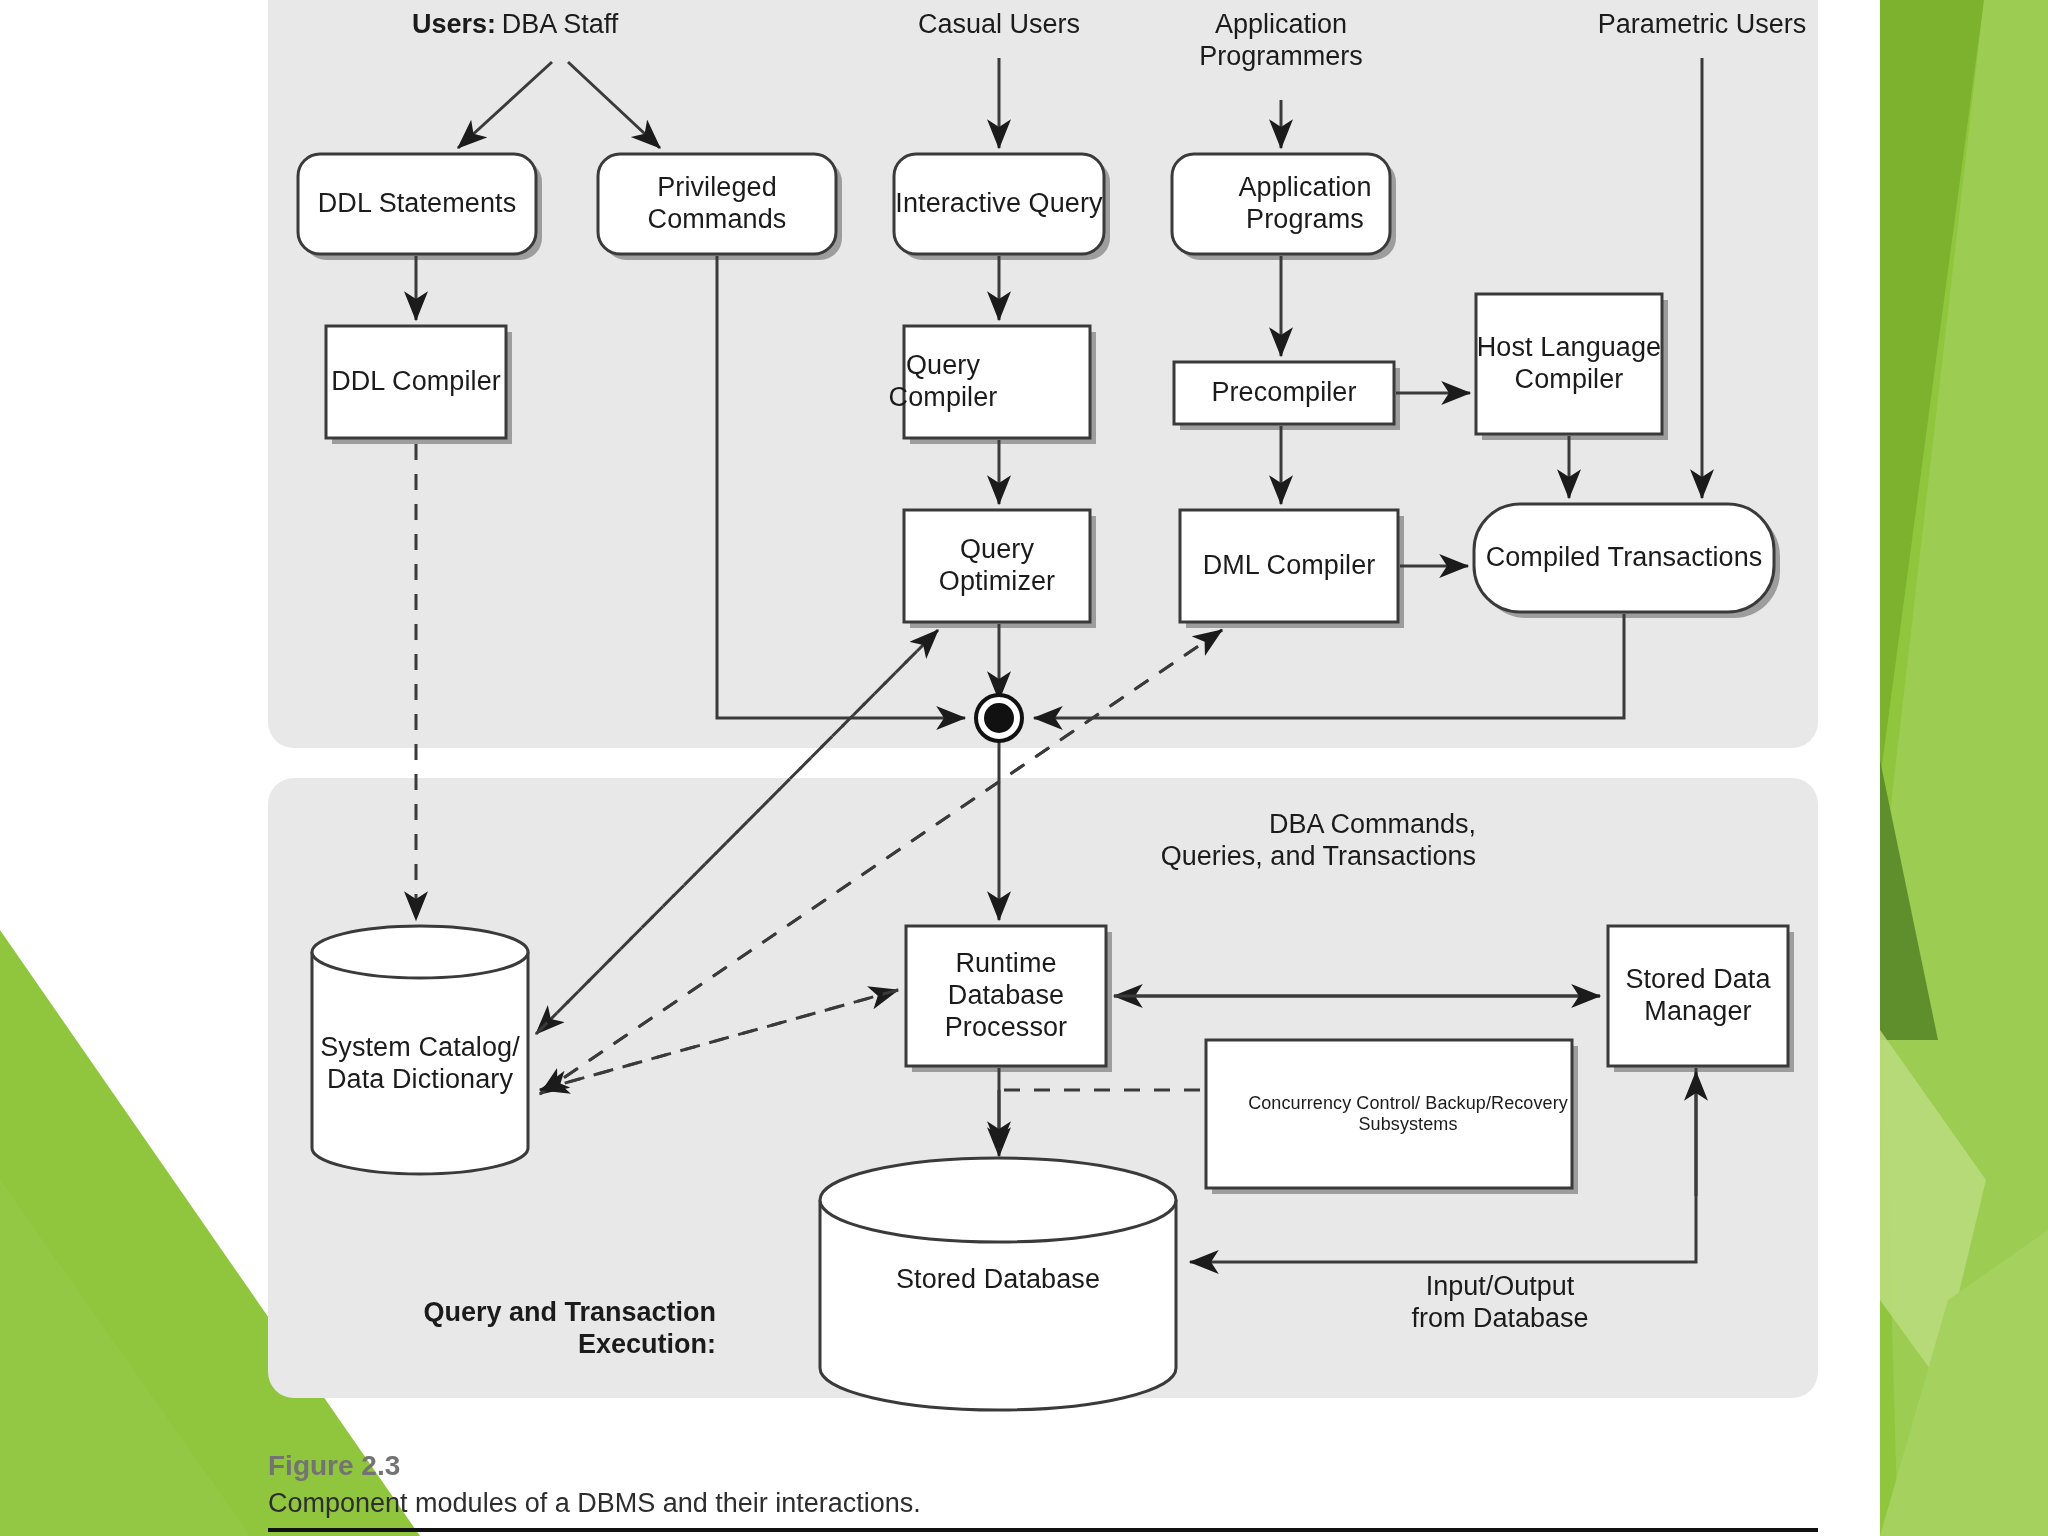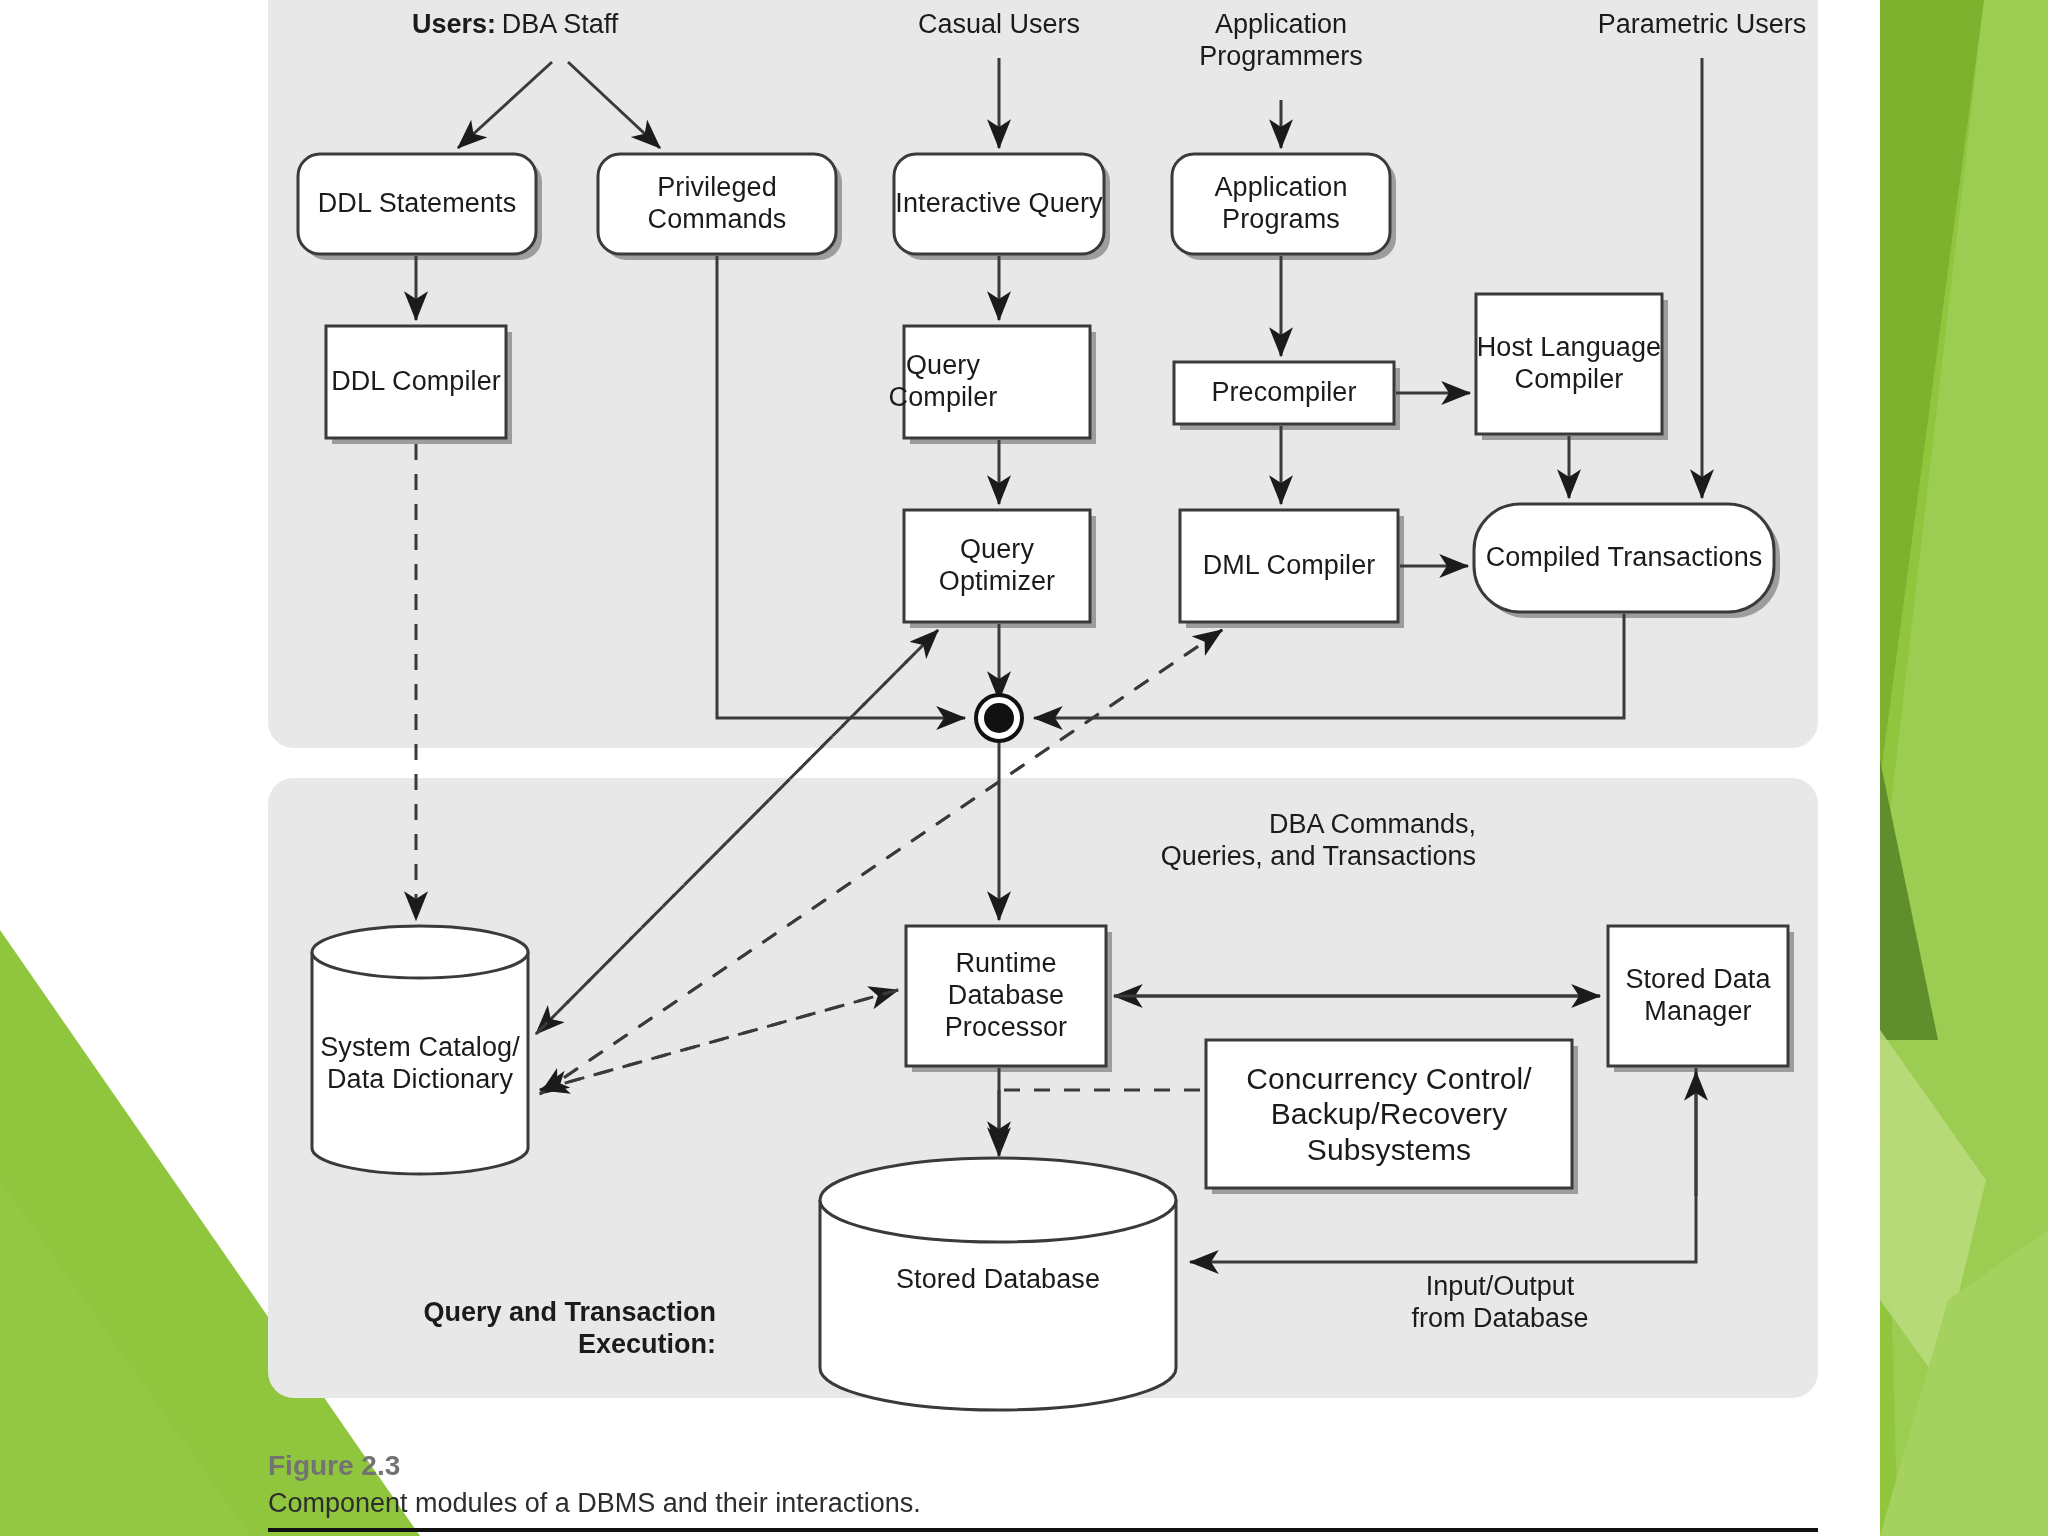--- a/index.html
+++ b/index.html
@@ -26,21 +26,21 @@
 
   
   #diagram{position:absolute;left:0;top:0;width:2048px;height:1536px;}
 
   
   .node{
     position:absolute;display:flex;align-items:center;justify-content:center;
     text-align:center;color:#1b1b1b;line-height:1.18;
     font-size:27px;letter-spacing:.1px;
   }
-  .node.small{font-size:30px;}
+  .node.small{font-size:18px;margin-left:19px;}
 
   
   .label{
     position:absolute;color:#1b1b1b;font-size:27px;line-height:1.2;
     text-align:center;white-space:pre-line;
   }
   .label.left{text-align:right;}
   .label.bold{font-weight:bold;}
 
   
@@ -190,21 +190,21 @@
   <div class="label" style="left:1161px;top:8px;width:240px;">Application
 Programmers</div>
   <div class="label" style="left:1562px;top:8px;width:280px;">Parametric Users</div>
 
   <div class="node" style="left:298px;top:154px;width:238px;height:100px;">DDL
 Statements</div>
   <div class="node" style="left:598px;top:154px;width:238px;height:100px;">Privileged
 Commands</div>
   <div class="node" style="left:894px;top:154px;width:210px;height:100px;">Interactive
 Query</div>
-  <div class="node" style="left:1172px;top:154px;width:218px;height:100px;">Application
+  <div class="node" style="left:1172px;top:154px;width:218px;height:100px;padding-left:24px;">Application
 Programs</div>
 
   <div class="node" style="left:326px;top:326px;width:180px;height:112px;">DDL
 Compiler</div>
   <div class="node" style="left:860px;top:326px;width:150px;height:112px;padding-left:8px;">Query
 Compiler</div>
   <div class="node" style="left:1174px;top:362px;width:220px;height:62px;border-radius:25px;">Precompiler</div>
   <div class="node" style="left:1476px;top:294px;width:186px;height:140px;">Host
 Language
 Compiler</div>

